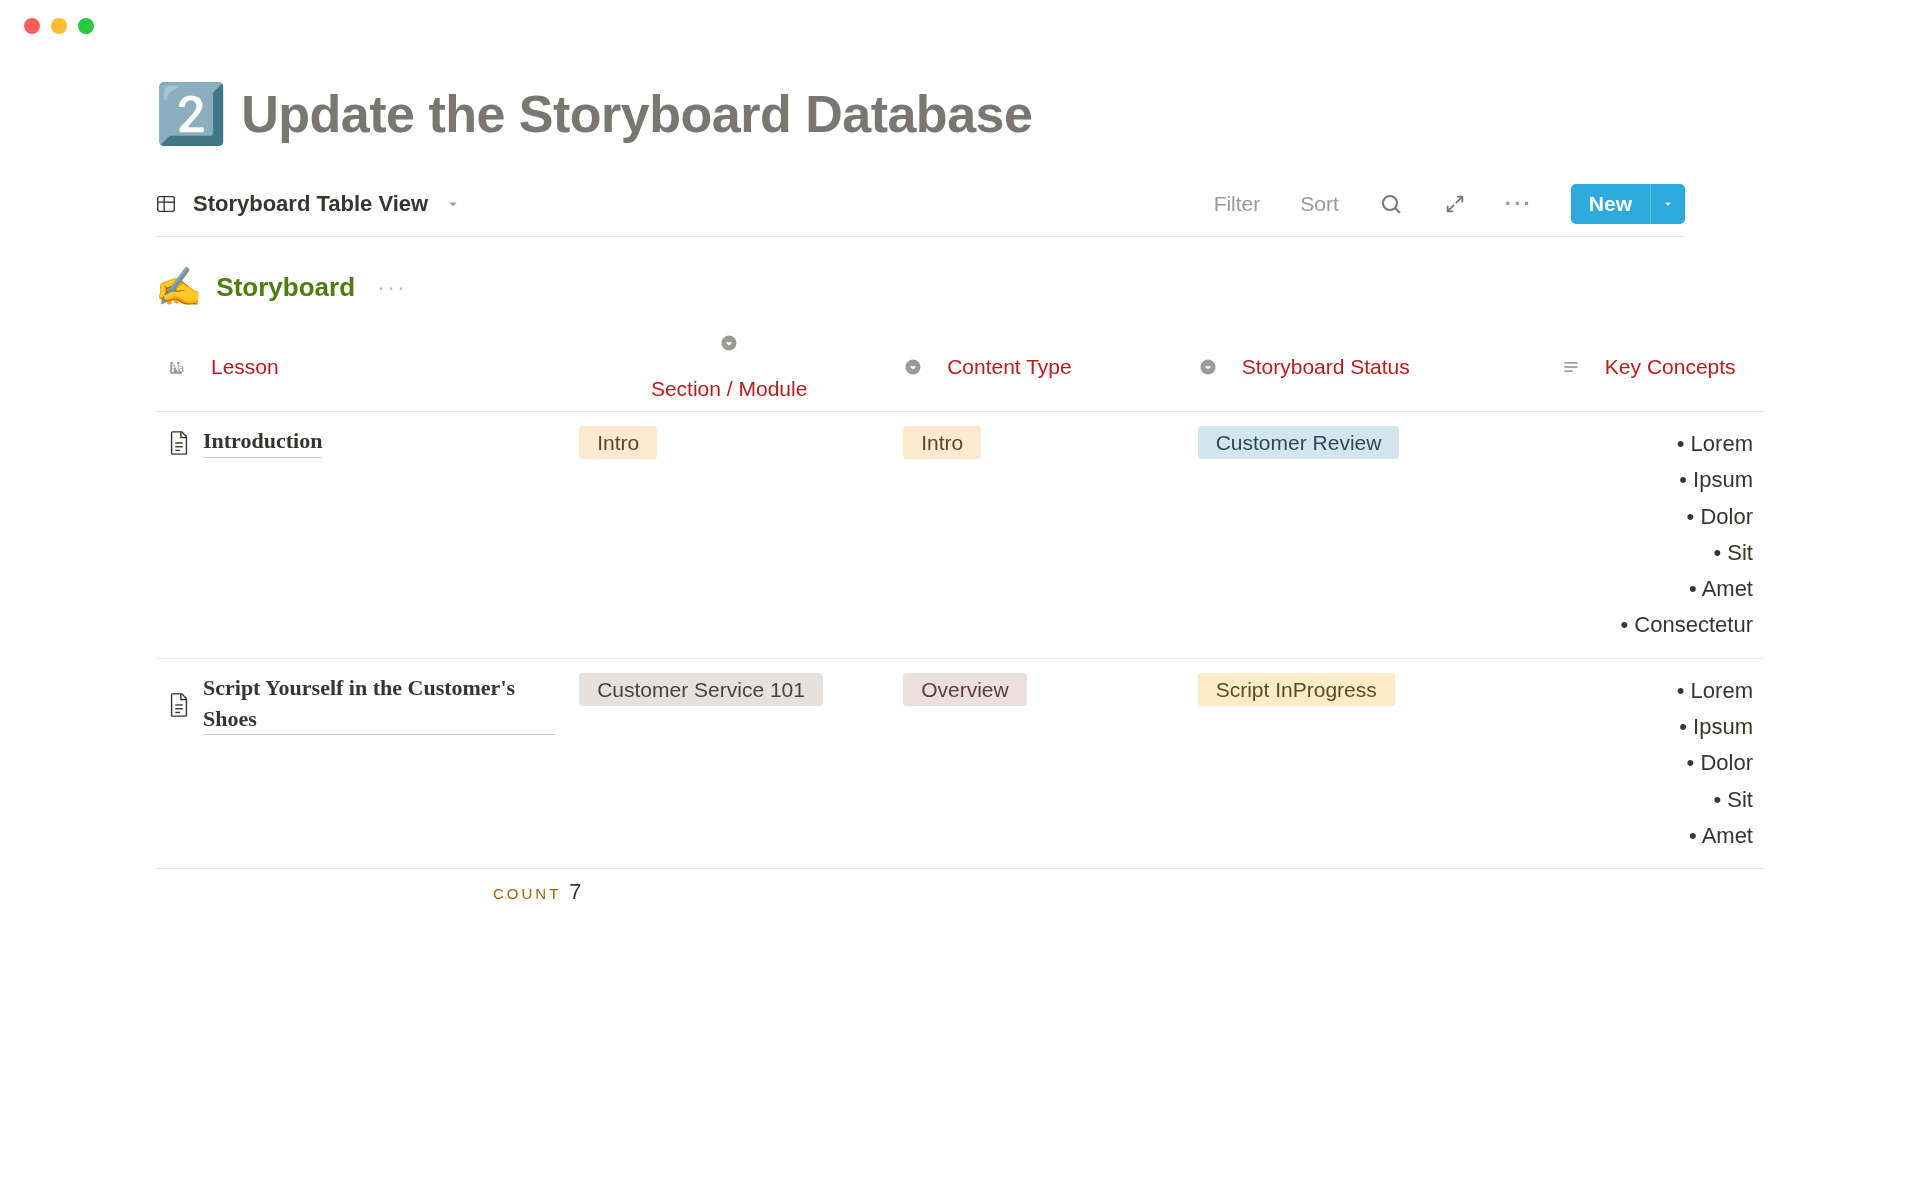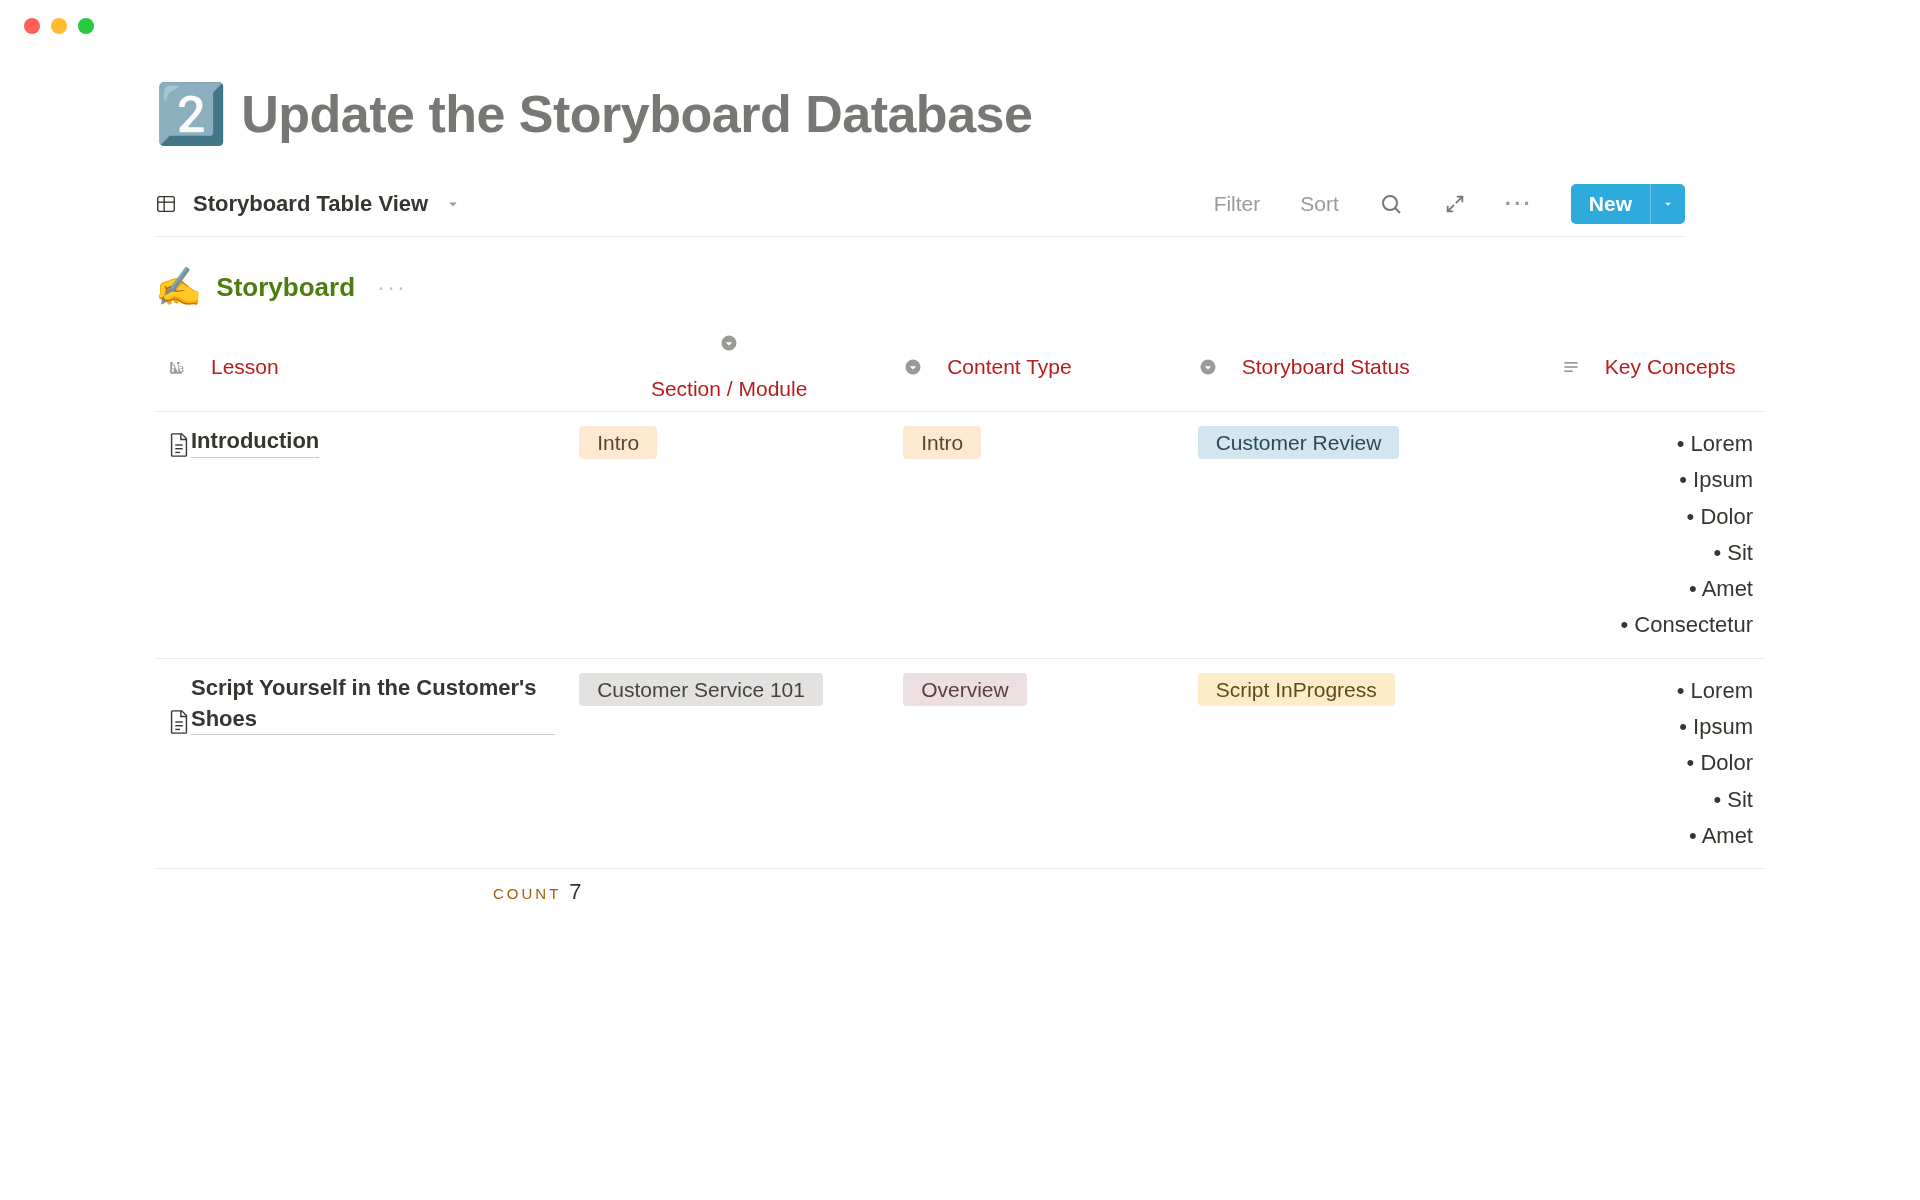--- a/index.html
+++ b/index.html
@@ -175,21 +175,23 @@
       display: flex;
       border-bottom: 1px solid #e9e9e7;
     }
     .td {
       padding: 14px 12px;
       font-size: 22px;
       color: #37352f;
     }
     .lesson-cell {
       display: flex;
-      align-items: flex-end;
+      align-items: center;
+      gap: 12px;
+      font-family: Liberation Serif, serif;
     }
     .page-icon {
       width: 24px;
       height: 26px;
       flex-shrink: 0;
       margin-top: 2px;
     }
     .lesson-link {
       font-weight: 600;
       border-bottom: 1px solid rgba(55,53,47,0.25);

